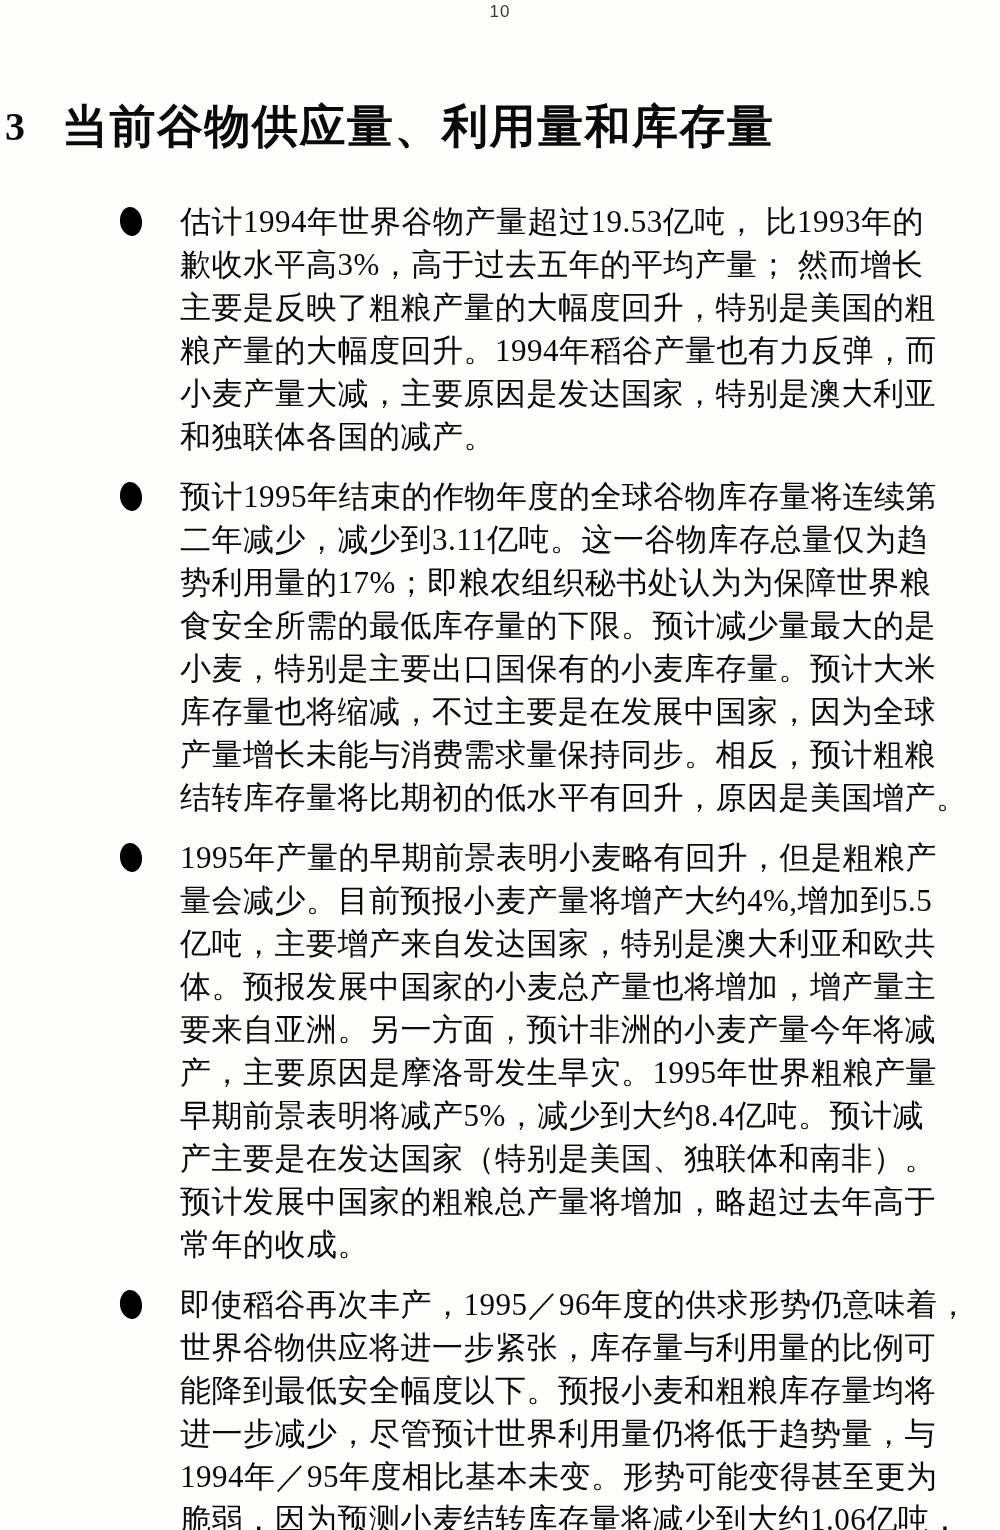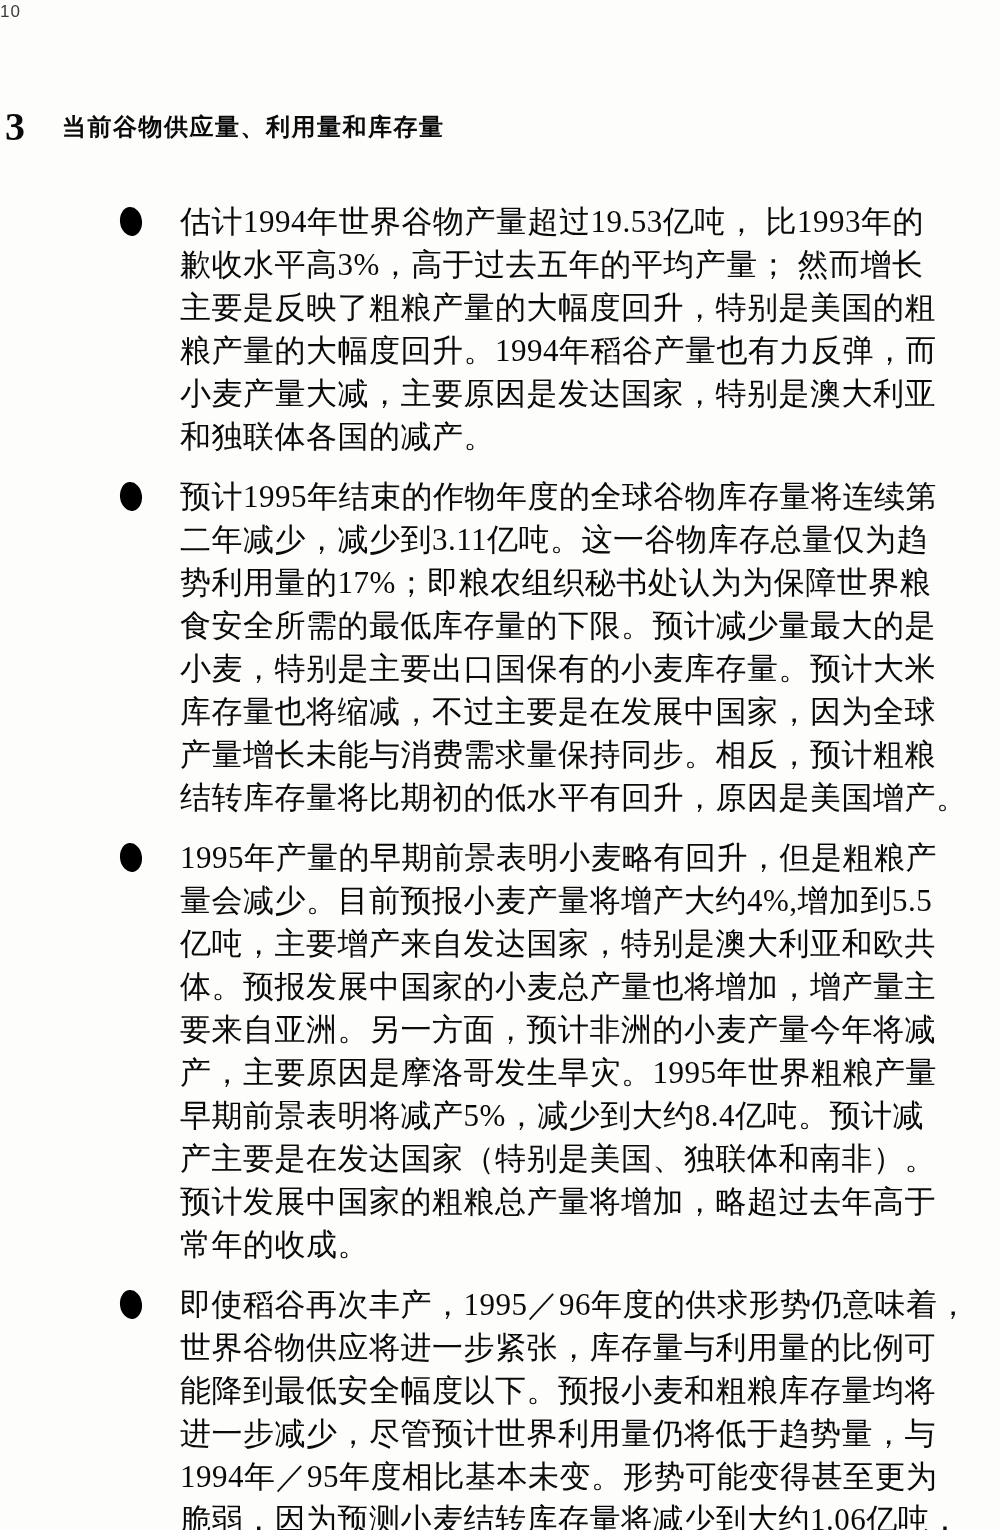--- a/index.html
+++ b/index.html
@@ -13,40 +13,41 @@
     color: #0a0a0a;
     font-family: "Liberation Serif", "DejaVu Serif", serif;
     overflow: hidden;
     position: relative;
   }
   .page-number {
     position: absolute;
     top: 2px;
     left: 0;
     width: 1000px;
+    text-align: center;
     font-size: 17px;
     color: #3a3a3a;
     letter-spacing: 1px;
     font-family: "Liberation Sans", "DejaVu Sans", sans-serif;
   }
   .heading {
     margin: 103px 0 0 5px;
     display: flex;
     align-items: flex-start;
     font-weight: bold;
     line-height: 48px;
     height: 48px;
   }
   .heading-num {
     font-size: 40px;
     width: 57px;
     flex: 0 0 auto;
   }
   .heading-title {
-    font-size: 24px;
+    font-size: 46px;
     letter-spacing: 1.5px;
     white-space: pre;
   }
   .bullets {
     margin: 49px 0 0 120px;
     width: 840px;
   }
   .bullet {
     display: flex;
     align-items: flex-start;

